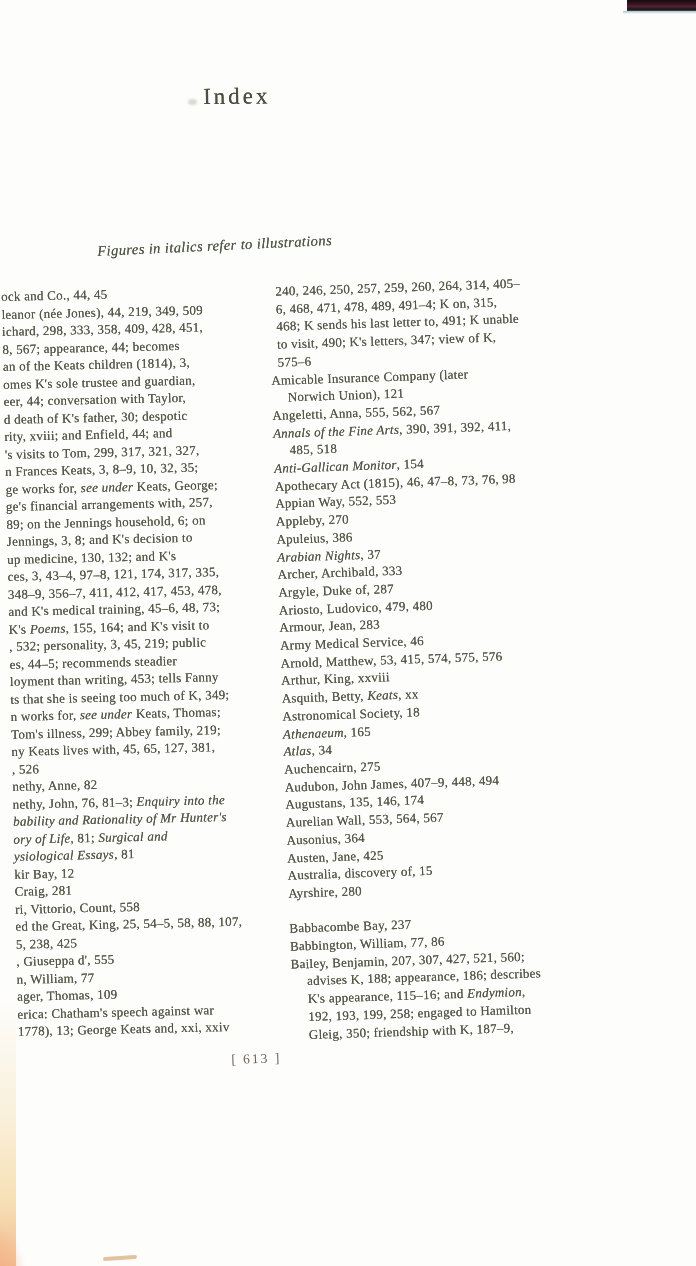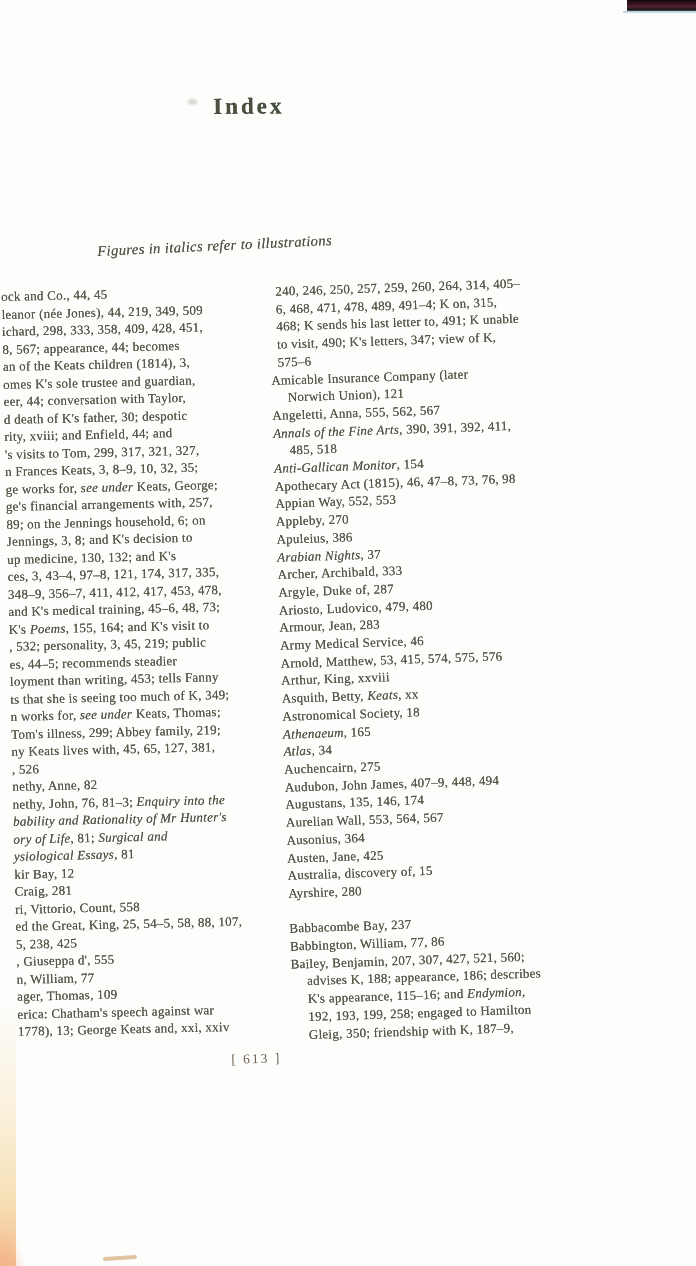--- a/index.html
+++ b/index.html
@@ -38,22 +38,22 @@
   .speck {
     position: absolute; left: 188px; top: 99px; width: 9px; height: 6px;
     background: #cdd1c6; border-radius: 50%; filter: blur(1px); opacity: .8;
   }
   .smudge {
     position: absolute; left: 103px; top: 1256px; width: 34px; height: 4px;
     background: #dcba8e; border-radius: 2px; transform: rotate(-4deg); opacity: .85;
   }
   
   .title {
-    position: absolute; left: 203px; top: 84px; margin: 10px;
-    font-size: 23px; font-weight: bold; letter-spacing: 3px;
+    position: absolute; left: 203px; top: 84px; margin: 0;
+    font-size: 23px; font-weight: normal; letter-spacing: 3px;
     color: #49503f; transform: rotate(-0.6deg); transform-origin: 0 0;
     text-shadow: 0 0 0.5px #49503f;
     text-align: center;
   }
   .note {
     position: absolute; left: 97px; top: 243px;
     font-style: italic; font-size: 14.5px; letter-spacing: 0.4px;
     color: #525947; transform: rotate(-2.7deg); transform-origin: 0 0;
     white-space: nowrap; text-shadow: 0 0 0.4px #525947;
   }

